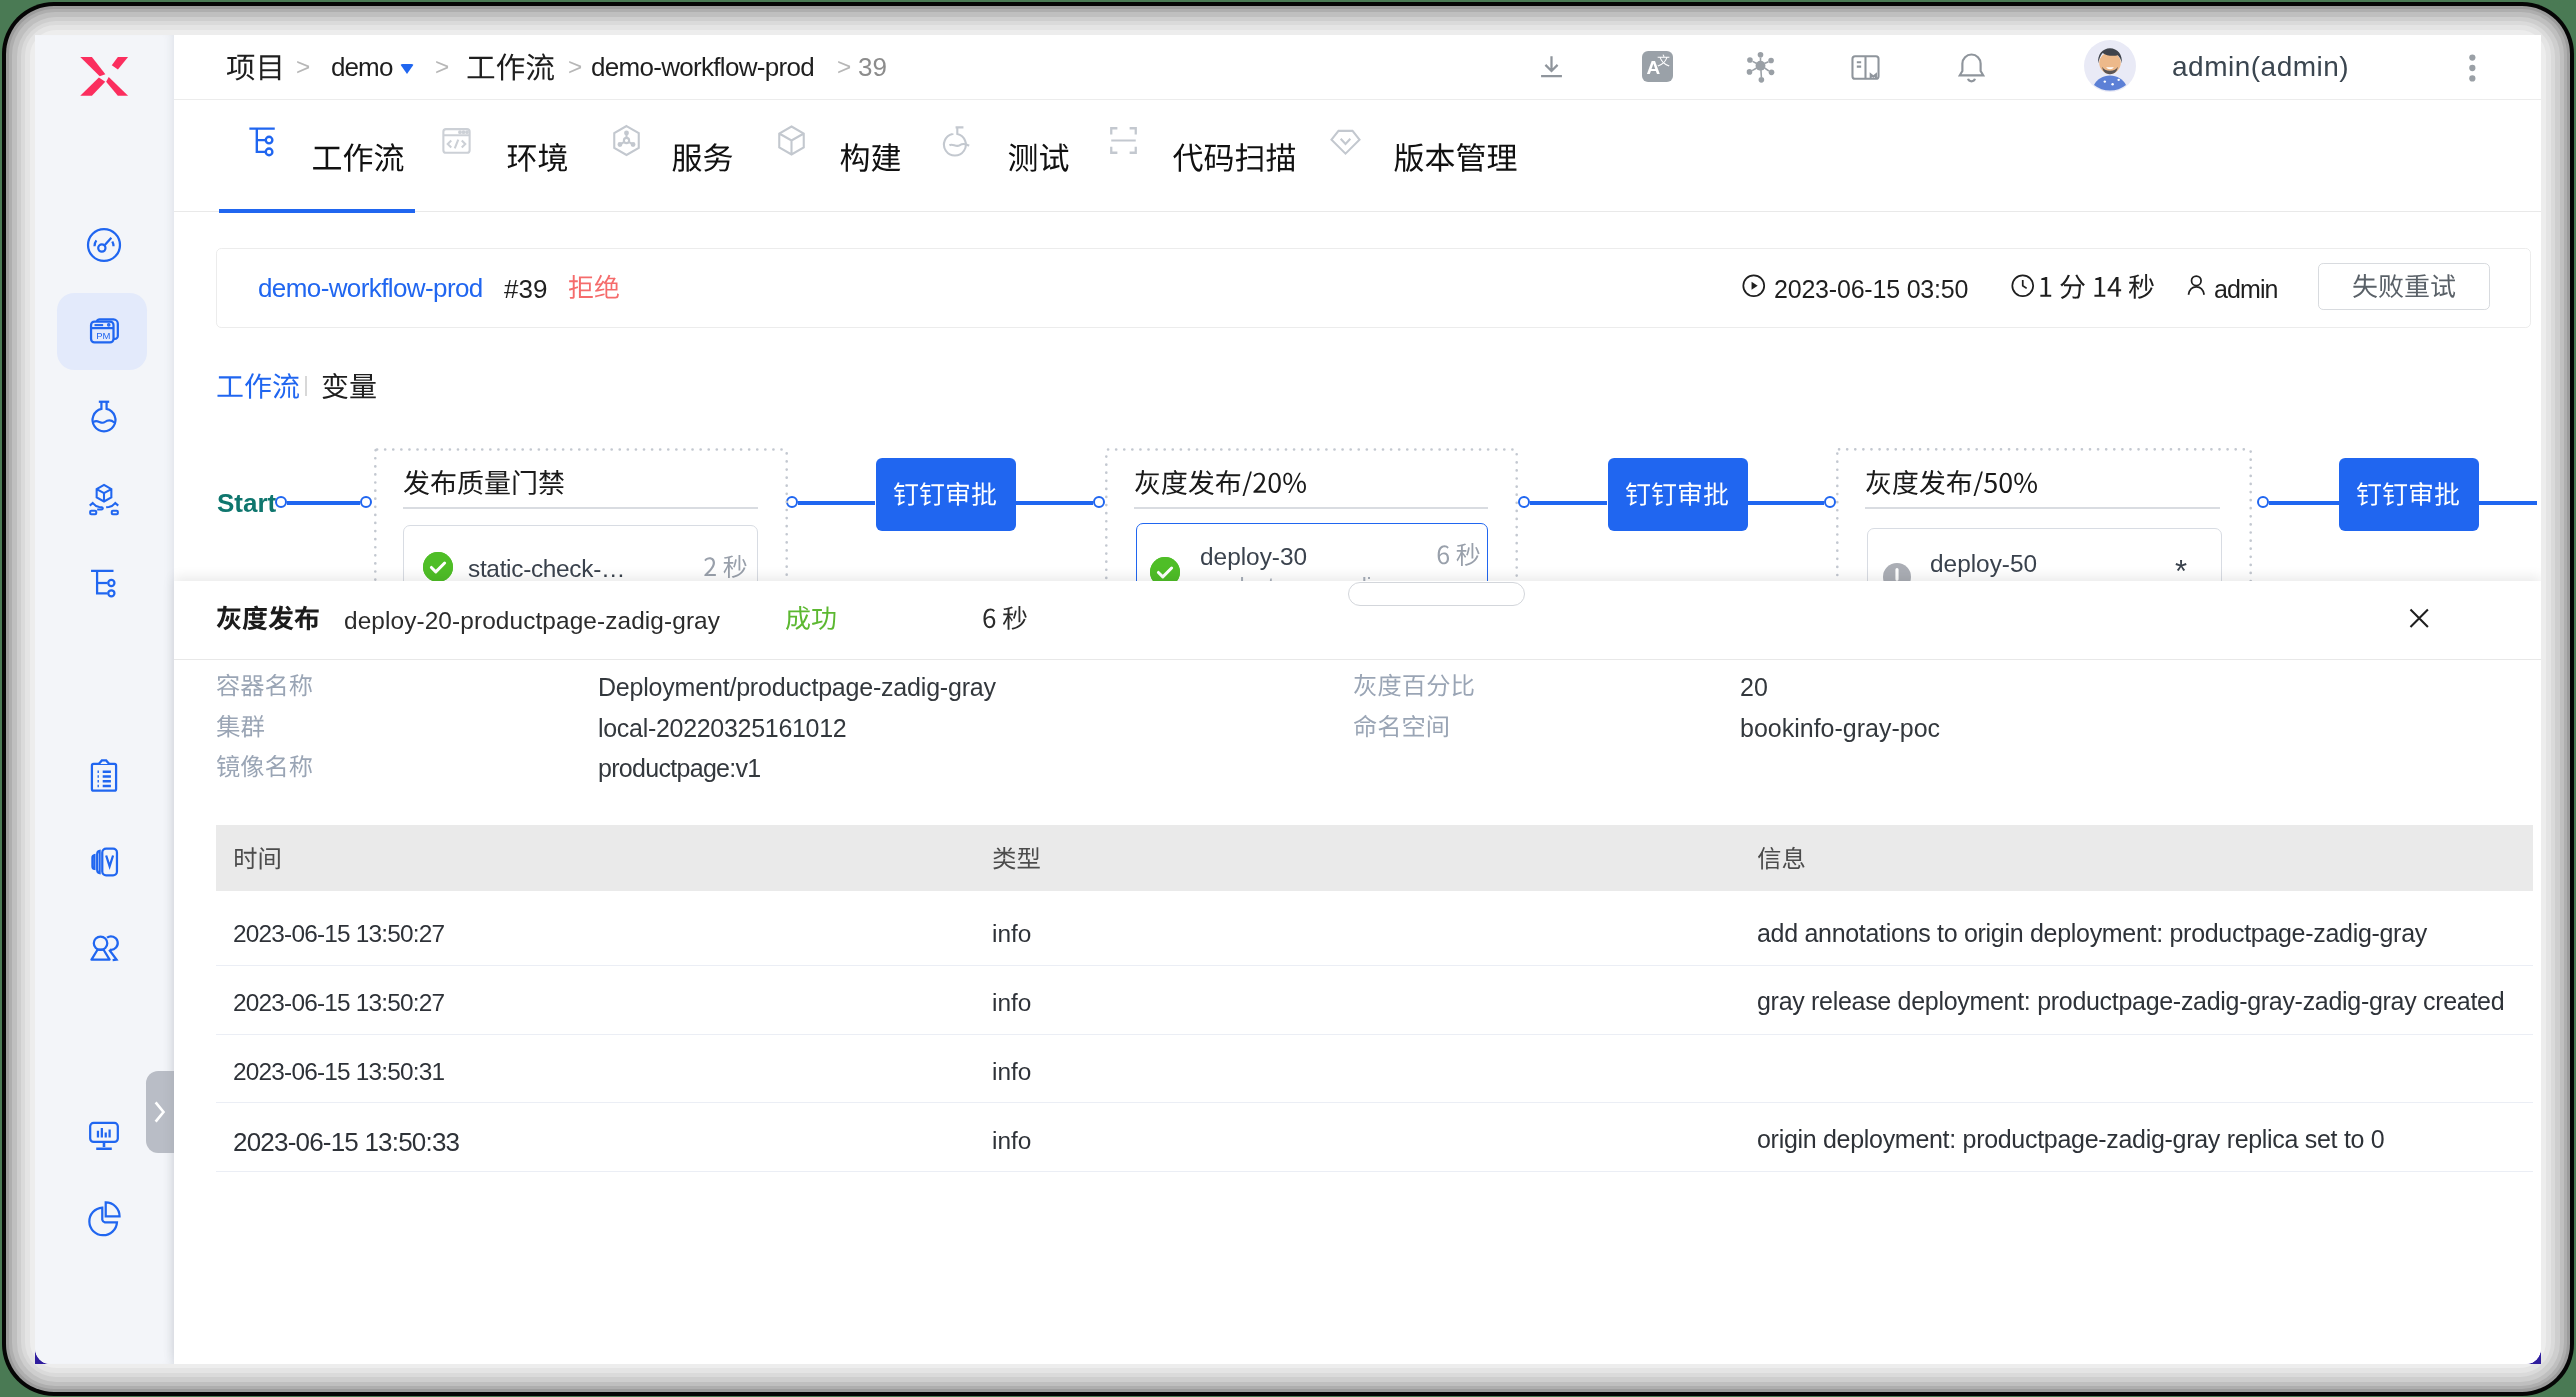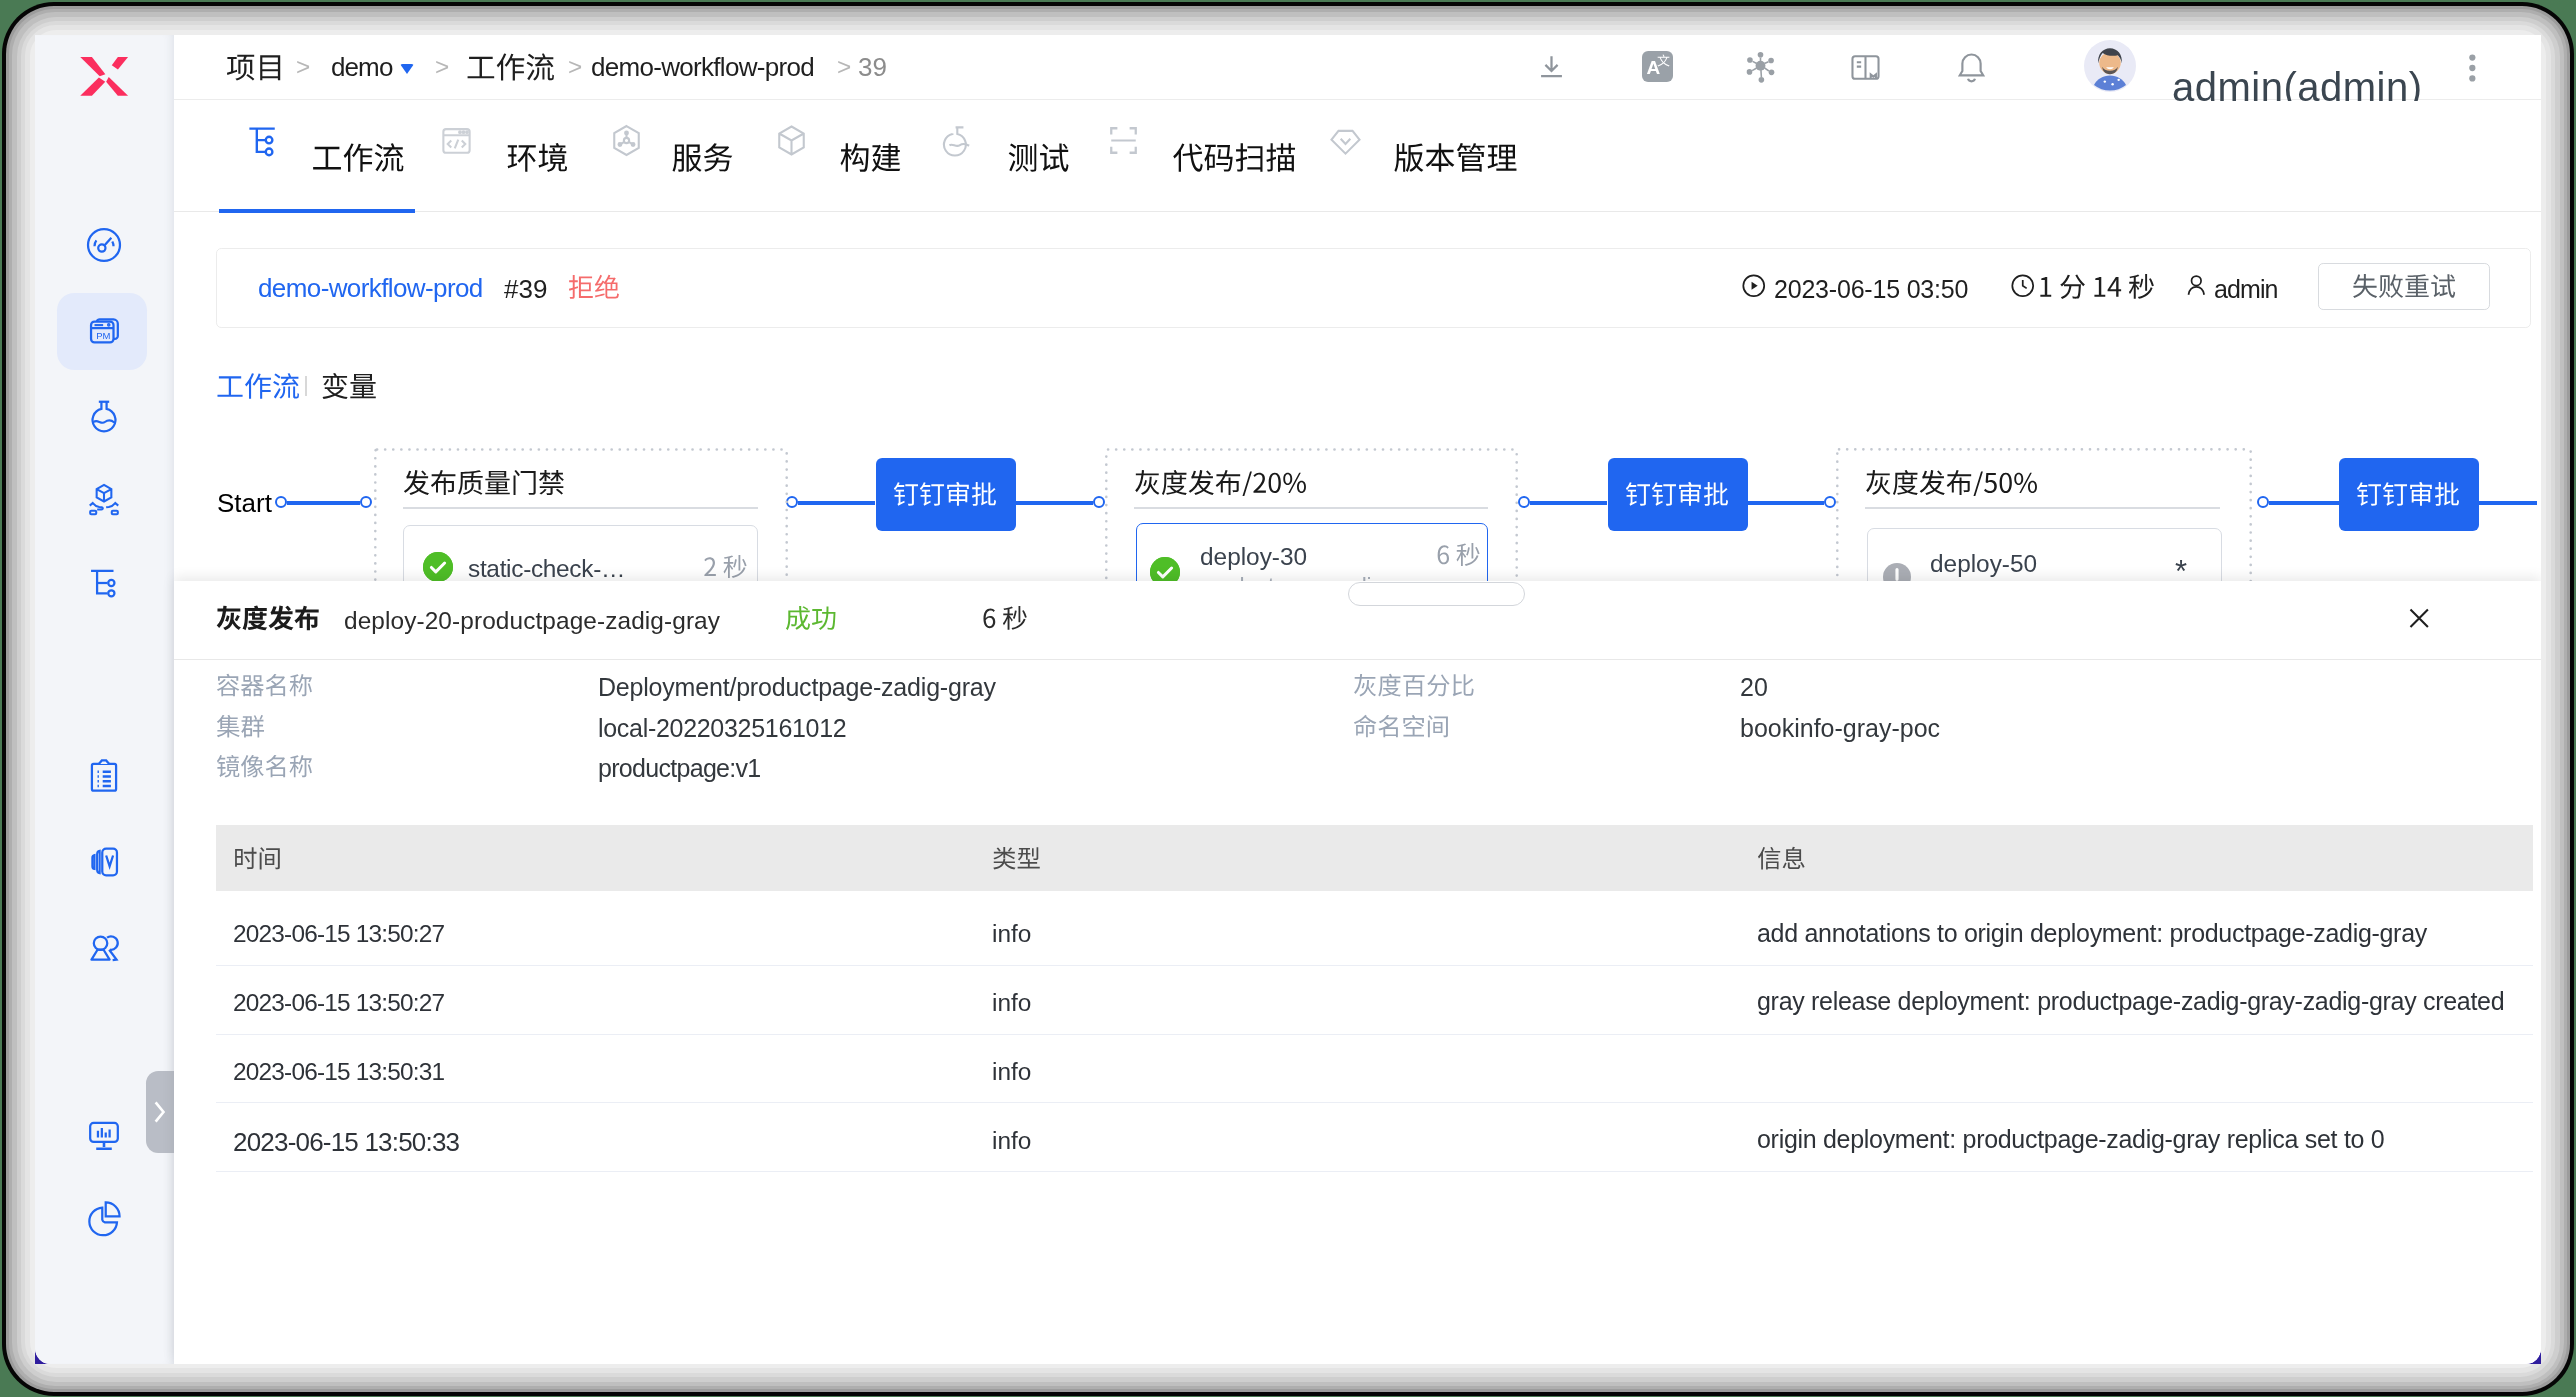--- a/index.html
+++ b/index.html
@@ -190,21 +190,21 @@
         <circle cx="30" cy="30" r="30" fill="#e9eaf6"></circle>
         <path d="M30 14 a12.5 12.5 0 0 1 12.5 12 c0 7-5.5 13.5-12.5 13.5 S17.5 33 17.5 26 A12.5 12.5 0 0 1 30 14 Z" fill="#edb98a"></path>
         <path d="M16.5 27 c-1.5-10 5-17.5 13.5-17.5 s15 7.5 13.5 17.5 c-.5-4.5-2-7-4.5-9.5 c-5 1.5-13 1-17.5-2.5 c-2.5 2.5-4.5 8-5 12 Z" fill="#3f434b"></path>
 <path d="M21 31 c.5 5 3.5 8.5 9 8.5 s8.5-3.5 9-8.5 c-1.5 3-4.5 4.5-9 4.5 s-7.5-1.5-9-4.5 Z" fill="#3f434b" opacity=".85"></path>
         <path d="M30 41 c8 0 15.5 4.5 18.5 11 a30 30 0 0 1-37 0 C14.5 45.5 22 41 30 41 Z" fill="#5c80d6"></path>
         <circle cx="24" cy="48" r="1.4" fill="#fff"></circle>
         <circle cx="33" cy="51" r="1.4" fill="#fff"></circle>
         <circle cx="40" cy="46" r="1.4" fill="#fff"></circle>
         <path d="M25.5 31.5 a5 4 0 0 0 9 0 Z" fill="#fff"></path>
       </svg></div>
-<div class="a t" style="left:2137px;top:29px;font-size:40px;color:#3b4650;letter-spacing:0.5px">admin(admin)</div>
+<div class="a t" style="left:2137px;top:15px;font-size:28px;color:#3b4650;letter-spacing:0.5px">admin(admin)</div>
 <div class="a" style="left:2433px;top:18.3px"><svg width="8.7" height="30" viewBox="0 0 10 34" fill="#9aa0a6">
         <circle cx="5" cy="5" r="3.6"></circle>
         <circle cx="5" cy="17" r="3.6"></circle>
         <circle cx="5" cy="29" r="3.6"></circle>
       </svg></div>
 <div id="tabs"></div>
 <div class="tico" style="left:210px">
       <svg viewBox="0 0 40 40" fill="none" stroke="#2066f0" stroke-width="2.7">
         <path d="M5 6.5 h29 M13.5 6.5 v26.5 h9.5"></path>
         <path d="M13.5 19.5 h9.5"></path>
@@ -329,21 +329,21 @@
       <svg class="k " width="84" height="28" viewBox="0 0 96.0 32">
         <path fill="currentColor" d="M1.7 25.9V28.3H30.4V25.9H17.2V7.4H28.8V4.9H3.3V7.4H14.6V25.9Z M48.8 1.7C47.2 6.4 44.6 11 41.8 14C42.3 14.4 43.2 15.2 43.6 15.6C45.2 13.9 46.8 11.5 48.2 8.9H50.4V30.7H52.8V22.9H62.5V20.6H52.8V15.8H62V13.6H52.8V8.9H62.8V6.6H49.3C50 5.2 50.6 3.7 51.1 2.3ZM41.1 1.4C39.3 6.3 36.3 11.1 33.2 14.2C33.6 14.7 34.3 16 34.6 16.6C35.6 15.5 36.7 14.2 37.7 12.8V30.7H40.1V9C41.4 6.8 42.5 4.4 43.4 2.1Z M82.5 16.6V29.3H84.6V16.6ZM76.8 16.6V19.9C76.8 22.8 76.4 26.4 72.4 29.1C73 29.4 73.8 30.1 74.1 30.6C78.5 27.6 79 23.4 79 19.9V16.6ZM88.2 16.6V26.8C88.2 28.7 88.3 29.2 88.8 29.6C89.2 30 89.9 30.2 90.6 30.2C90.9 30.2 91.7 30.2 92.1 30.2C92.7 30.2 93.3 30 93.7 29.8C94.1 29.6 94.4 29.2 94.5 28.6C94.7 28 94.8 26.3 94.8 24.9C94.3 24.7 93.6 24.4 93.2 24C93.1 25.5 93.1 26.7 93 27.2C93 27.7 92.9 28 92.7 28.1C92.5 28.2 92.3 28.2 92 28.2C91.7 28.2 91.3 28.2 91.1 28.2C90.9 28.2 90.7 28.2 90.6 28.1C90.4 27.9 90.4 27.6 90.4 27V16.6ZM66.7 3.4C68.6 4.5 71 6.3 72.2 7.5L73.6 5.6C72.4 4.4 70 2.8 68.1 1.7ZM65.3 12.2C67.3 13.1 69.9 14.6 71.1 15.7L72.4 13.8C71.2 12.7 68.6 11.3 66.6 10.4ZM66.1 28.7 68.1 30.3C70 27.3 72.2 23.3 73.9 19.9L72.2 18.4C70.3 22 67.8 26.2 66.1 28.7ZM81.9 1.8C82.4 2.9 82.9 4.3 83.3 5.4H74.2V7.6H80.5C79.1 9.3 77.3 11.6 76.7 12.2C76.1 12.7 75.2 13 74.6 13.1C74.8 13.6 75.1 14.8 75.2 15.4C76.1 15 77.6 14.9 90.8 14C91.4 14.9 92 15.7 92.4 16.4L94.3 15.1C93.1 13.2 90.7 10.2 88.6 8.1L86.8 9.2C87.6 10 88.5 11.1 89.3 12.1L79.2 12.6C80.5 11.2 82 9.2 83.2 7.6H94.2V5.4H85.8C85.4 4.2 84.7 2.6 84.1 1.3Z"></path>
       </svg>
     </div>
 <div class="a" style="left:270px;top:341px;width:1.7px;height:20px;background:#d8d8d8"></div>
 <div class="a" style="left:286px;top:337px;color:#1f1f1f;">
       <svg class="k " width="56" height="28" viewBox="0 0 64.0 32">
         <path fill="currentColor" d="M7.1 8C6.2 10.3 4.6 12.6 2.8 14.1C3.4 14.4 4.3 15.1 4.7 15.5C6.4 13.8 8.2 11.2 9.3 8.6ZM22.1 9.2C24.1 11.1 26.4 13.8 27.6 15.5L29.4 14.2C28.3 12.6 26 10 23.9 8.2ZM13.8 1.6C14.4 2.5 15 3.6 15.5 4.5H2.2V6.7H11.1V16.4H13.5V6.7H18.4V16.4H20.8V6.7H29.8V4.5H18.1C17.7 3.6 16.9 2 16.1 1ZM4.3 17.3V19.5H6.8C8.5 22 10.8 24.1 13.6 25.8C10 27.2 5.9 28.1 1.7 28.7C2.1 29.2 2.7 30.2 2.8 30.8C7.5 30 12 28.9 16 27.1C19.7 28.9 24.3 30.1 29.2 30.8C29.5 30.1 30.1 29.2 30.6 28.7C26.1 28.2 22 27.2 18.4 25.8C21.8 23.9 24.5 21.4 26.3 18.3L24.8 17.2L24.4 17.3ZM9.5 19.5H22.7C21.1 21.6 18.7 23.3 16 24.7C13.3 23.3 11.1 21.5 9.5 19.5Z M40 6.9H55.9V8.6H40ZM40 3.7H55.9V5.5H40ZM37.7 2.3V10.1H58.3V2.3ZM33.7 11.5V13.3H62.4V11.5ZM39.4 19.4H46.8V21.3H39.4ZM49.1 19.4H56.9V21.3H49.1ZM39.4 16.2H46.8V18H39.4ZM49.1 16.2H56.9V18H49.1ZM33.5 28.1V29.9H62.6V28.1H49.1V26.2H59.9V24.5H49.1V22.8H59.2V14.7H37.1V22.8H46.8V24.5H36.2V26.2H46.8V28.1Z"></path>
       </svg>
     </div>
-<div class="a t" style="left:182px;top:453px;font-size:26px;color:#000000;">Start</div>
+<div class="a t" style="left:182px;top:453px;font-size:26px;color:#0f766e;font-weight:bold;">Start</div>
 <div class="dot" style="left:240px"></div>
 <div class="dot" style="left:325px"></div>
 <div class="dot" style="left:751px"></div>
 <div class="dot" style="left:1058px"></div>
 <div class="dot" style="left:1483px"></div>
 <div class="dot" style="left:1789px"></div>
 <div class="dot" style="left:2222px"></div>
 <div class="cline" style="left:252px;width:73px"></div>
 <div class="cline" style="left:763px;width:77px"></div>
 <div class="cline" style="left:981px;width:77px"></div>

